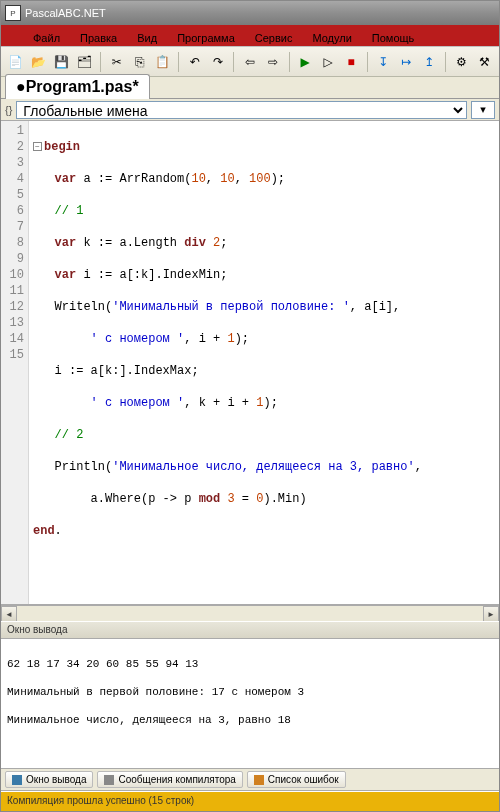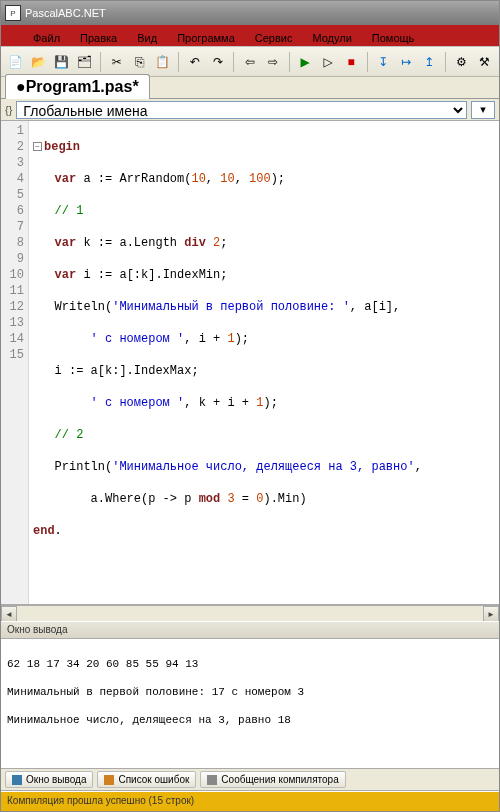--- a/index.html
+++ b/index.html
@@ -317,24 +317,24 @@
 <div>Минимальный в первой половине: 17 с номером 3</div>
 <div>Минимальное число, делящееся на 3, равно 18</div>
 </div>
 
 <div class="bottom-tabs">
   <div class="btab">
       <span class="ic" style="background:#3a7aa8"></span>
       <span>Окно вывода</span>
     </div>
   <div class="btab">
+      <span class="ic" style="background:#888"></span>
+      <span>Сообщения компилятора</span>
+    </div>
+  <div class="btab">
       <span class="ic" style="background:#d08020"></span>
       <span>Список ошибок</span>
     </div>
-  <div class="btab">
-      <span class="ic" style="background:#888"></span>
-      <span>Сообщения компилятора</span>
-    </div>
 </div>
 
 <div class="statusbar">
   <span>Компиляция прошла успешно (15 строк)</span>
 </div>
 
 </body></html>

